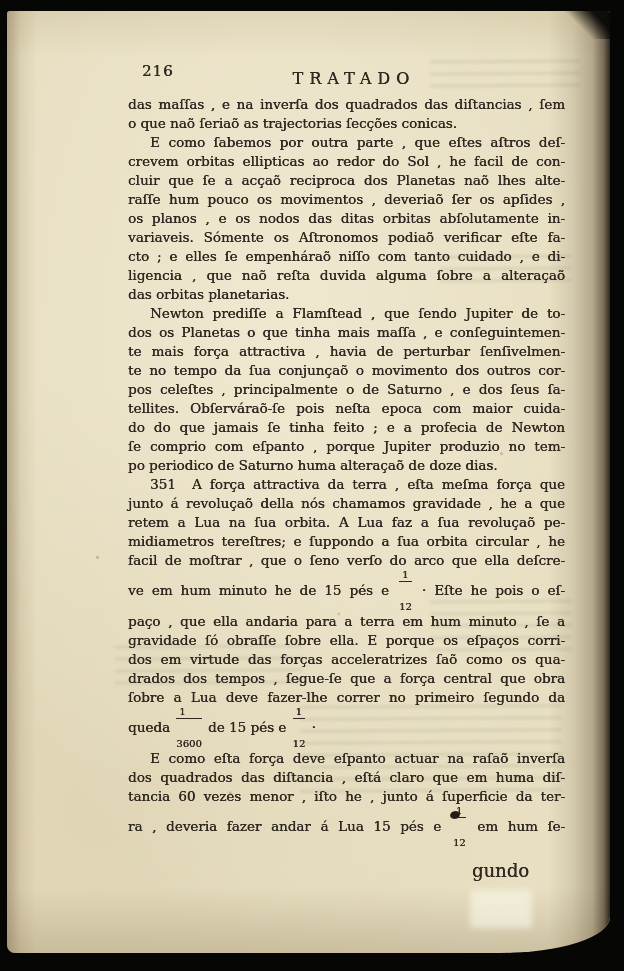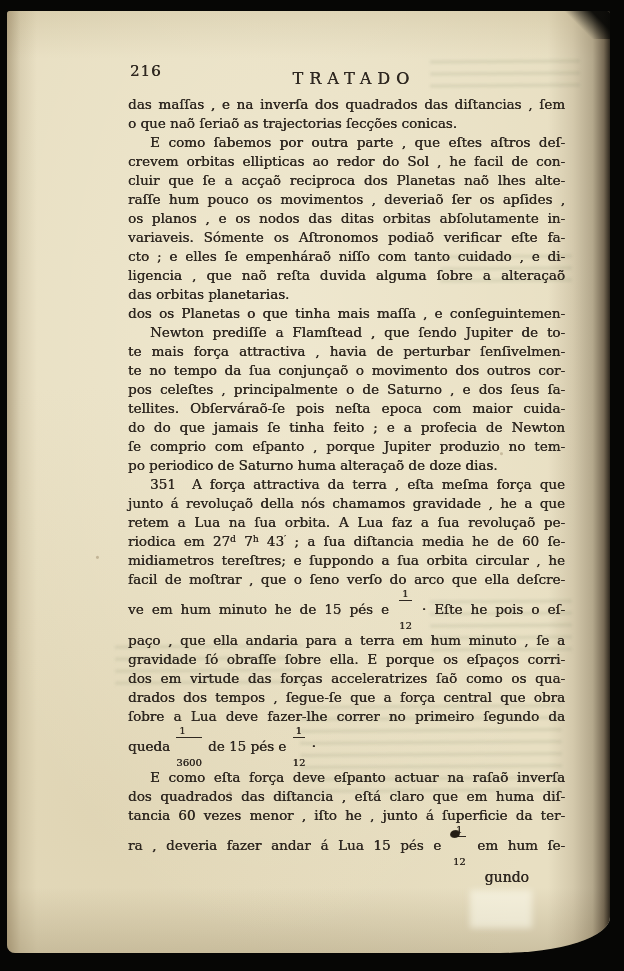--- a/index.html
+++ b/index.html
@@ -54,21 +54,21 @@
   .s6{
     left:463px;top:879px;width:62px;height:38px;
     background:rgba(255,255,244,0.5);filter:blur(3px);transform:none;
   }
   .content{
     position:absolute;left:121px;top:50px;width:437px;
     color:var(--ink,#2f2821);
     text-shadow:0.3px 0 0 currentColor;
   }
   .header{position:relative;height:21px;margin-bottom:13px;font-size:15px;}
-  .pagenum{position:absolute;left:2px;top:1px;letter-spacing:1px;}
+  .pagenum{position:absolute;left:14px;top:1px;letter-spacing:1px;}
   .title{position:absolute;left:50%;top:8px;transform:translateX(-44%);letter-spacing:6px;font-size:16px;}
   .textbody{font-size:13.5px;line-height:19px;}
   .line{
     text-align:justify;
     text-align-last:justify;
   }
   .line.last{text-align-last:left;}
   .line.indent{text-indent:22px;}
   sup{font-size:9px;vertical-align:4px;line-height:0;}
   .frac{
@@ -76,21 +76,21 @@
     font-size:10px;line-height:1;position:relative;
     margin:0 2px;text-indent:0;
   }
   .frac .num{display:block;border-bottom:1px solid var(--ink,#2f2821);padding:0 3px 1px;}
   .frac .den{display:block;padding-top:1px;margin-top:19px;}
   .frac.blot .num::after{
     content:"";position:absolute;left:-3px;top:5px;width:10px;height:8px;
     background:radial-gradient(ellipse at center, #241d15 55%, rgba(36,29,21,0.7) 75%, transparent);
     border-radius:60% 40% 55% 45%;
   }
-  .catchword-row{text-align:right;padding-right:36px;margin-top:1px;font-size:14px;line-height:19px;}
+  .catchword-row{text-align:right;padding-right:36px;margin-top:13px;font-size:18px;line-height:19px;}
 </style>
 </head>
 <body>
 
 <div class="scan">
   <div class="paper">
     <div class="left-shade"></div>
     <div class="gutter"></div>
     <div class="corner-wedge"></div>
     <div class="smudge s1"></div>
@@ -110,33 +110,32 @@
           <div class="line last">o que naõ ſeriaõ as trajectorias ſecções conicas.</div>
           <div class="line indent">E como ſabemos por outra parte , que eſtes aſtros deſ-</div>
           <div class="line">crevem orbitas ellipticas ao redor do Sol , he facil de con-</div>
           <div class="line">cluir que ſe a acçaõ reciproca dos Planetas naõ lhes alte-</div>
           <div class="line">raſſe hum pouco os movimentos , deveriaõ ſer os apſides ,</div>
           <div class="line">os planos , e os nodos das ditas orbitas abſolutamente in-</div>
           <div class="line">variaveis. Sómente os Aſtronomos podiaõ verificar eſte fa-</div>
           <div class="line">cto ; e elles ſe empenháraõ niſſo com tanto cuidado , e di-</div>
           <div class="line">ligencia , que naõ reſta duvida alguma ſobre a alteraçaõ</div>
           <div class="line last">das orbitas planetarias.</div>
+          <div class="line indent">Newton prediſſe a Flamſtead , que ſendo Jupiter de to-</div>
           <div class="line">dos os Planetas o que tinha mais maſſa , e conſeguintemen-</div>
-          <div class="line indent">Newton prediſſe a Flamſtead , que ſendo Jupiter de to-</div>
           <div class="line">te mais força attractiva , havia de perturbar ſenſivelmen-</div>
           <div class="line">te no tempo da ſua conjunçaõ o movimento dos outros cor-</div>
           <div class="line">pos celeſtes , principalmente o de Saturno , e dos ſeus ſa-</div>
           <div class="line">tellites. Obſerváraõ-ſe pois neſta epoca com maior cuida-</div>
           <div class="line">do do que jamais ſe tinha feito ; e a profecia de Newton</div>
           <div class="line">ſe comprio com eſpanto , porque Jupiter produzio no tem-</div>
           <div class="line last">po periodico de Saturno huma alteraçaõ de doze dias.</div>
           <div class="line indent">351&nbsp;&nbsp;A força attractiva da terra , eſta meſma força que</div>
           <div class="line">junto á revoluçaõ della nós chamamos gravidade , he a que</div>
           <div class="line">retem a Lua na ſua orbita. A Lua faz a ſua revoluçaõ pe-</div>
-          <div class="line">riodica em 27<sup>d</sup> 7<sup>h</sup> 43<sup>′</sup> ; a ſua diſtancia media he de 60 ſe-</div>
           <div class="line">midiametros tereſtres; e ſuppondo a ſua orbita circular , he</div>
           <div class="line">facil de moſtrar , que o ſeno verſo do arco que ella deſcre-</div>
           <div class="line">ve em hum minuto he de 15 pés e <span class="frac"><span class="num">1</span><span class="den">12</span></span> · Eſte he pois o eſ-</div>
           <div class="line">paço , que ella andaria para a terra em hum minuto , ſe a</div>
           <div class="line">gravidade ſó obraſſe ſobre ella. E porque os eſpaços corri-</div>
           <div class="line">dos em virtude das forças acceleratrizes ſaõ como os qua-</div>
           <div class="line">drados dos tempos , ſegue-ſe que a força central que obra</div>
           <div class="line">ſobre a Lua deve fazer-lhe correr no primeiro ſegundo da</div>
           <div class="line last">queda <span class="frac"><span class="num">1</span><span class="den">3600</span></span> de 15 pés e <span class="frac"><span class="num">1</span><span class="den">12</span></span> ·</div>
           <div class="line indent">E como eſta força deve eſpanto actuar na raſaõ inverſa</div>

